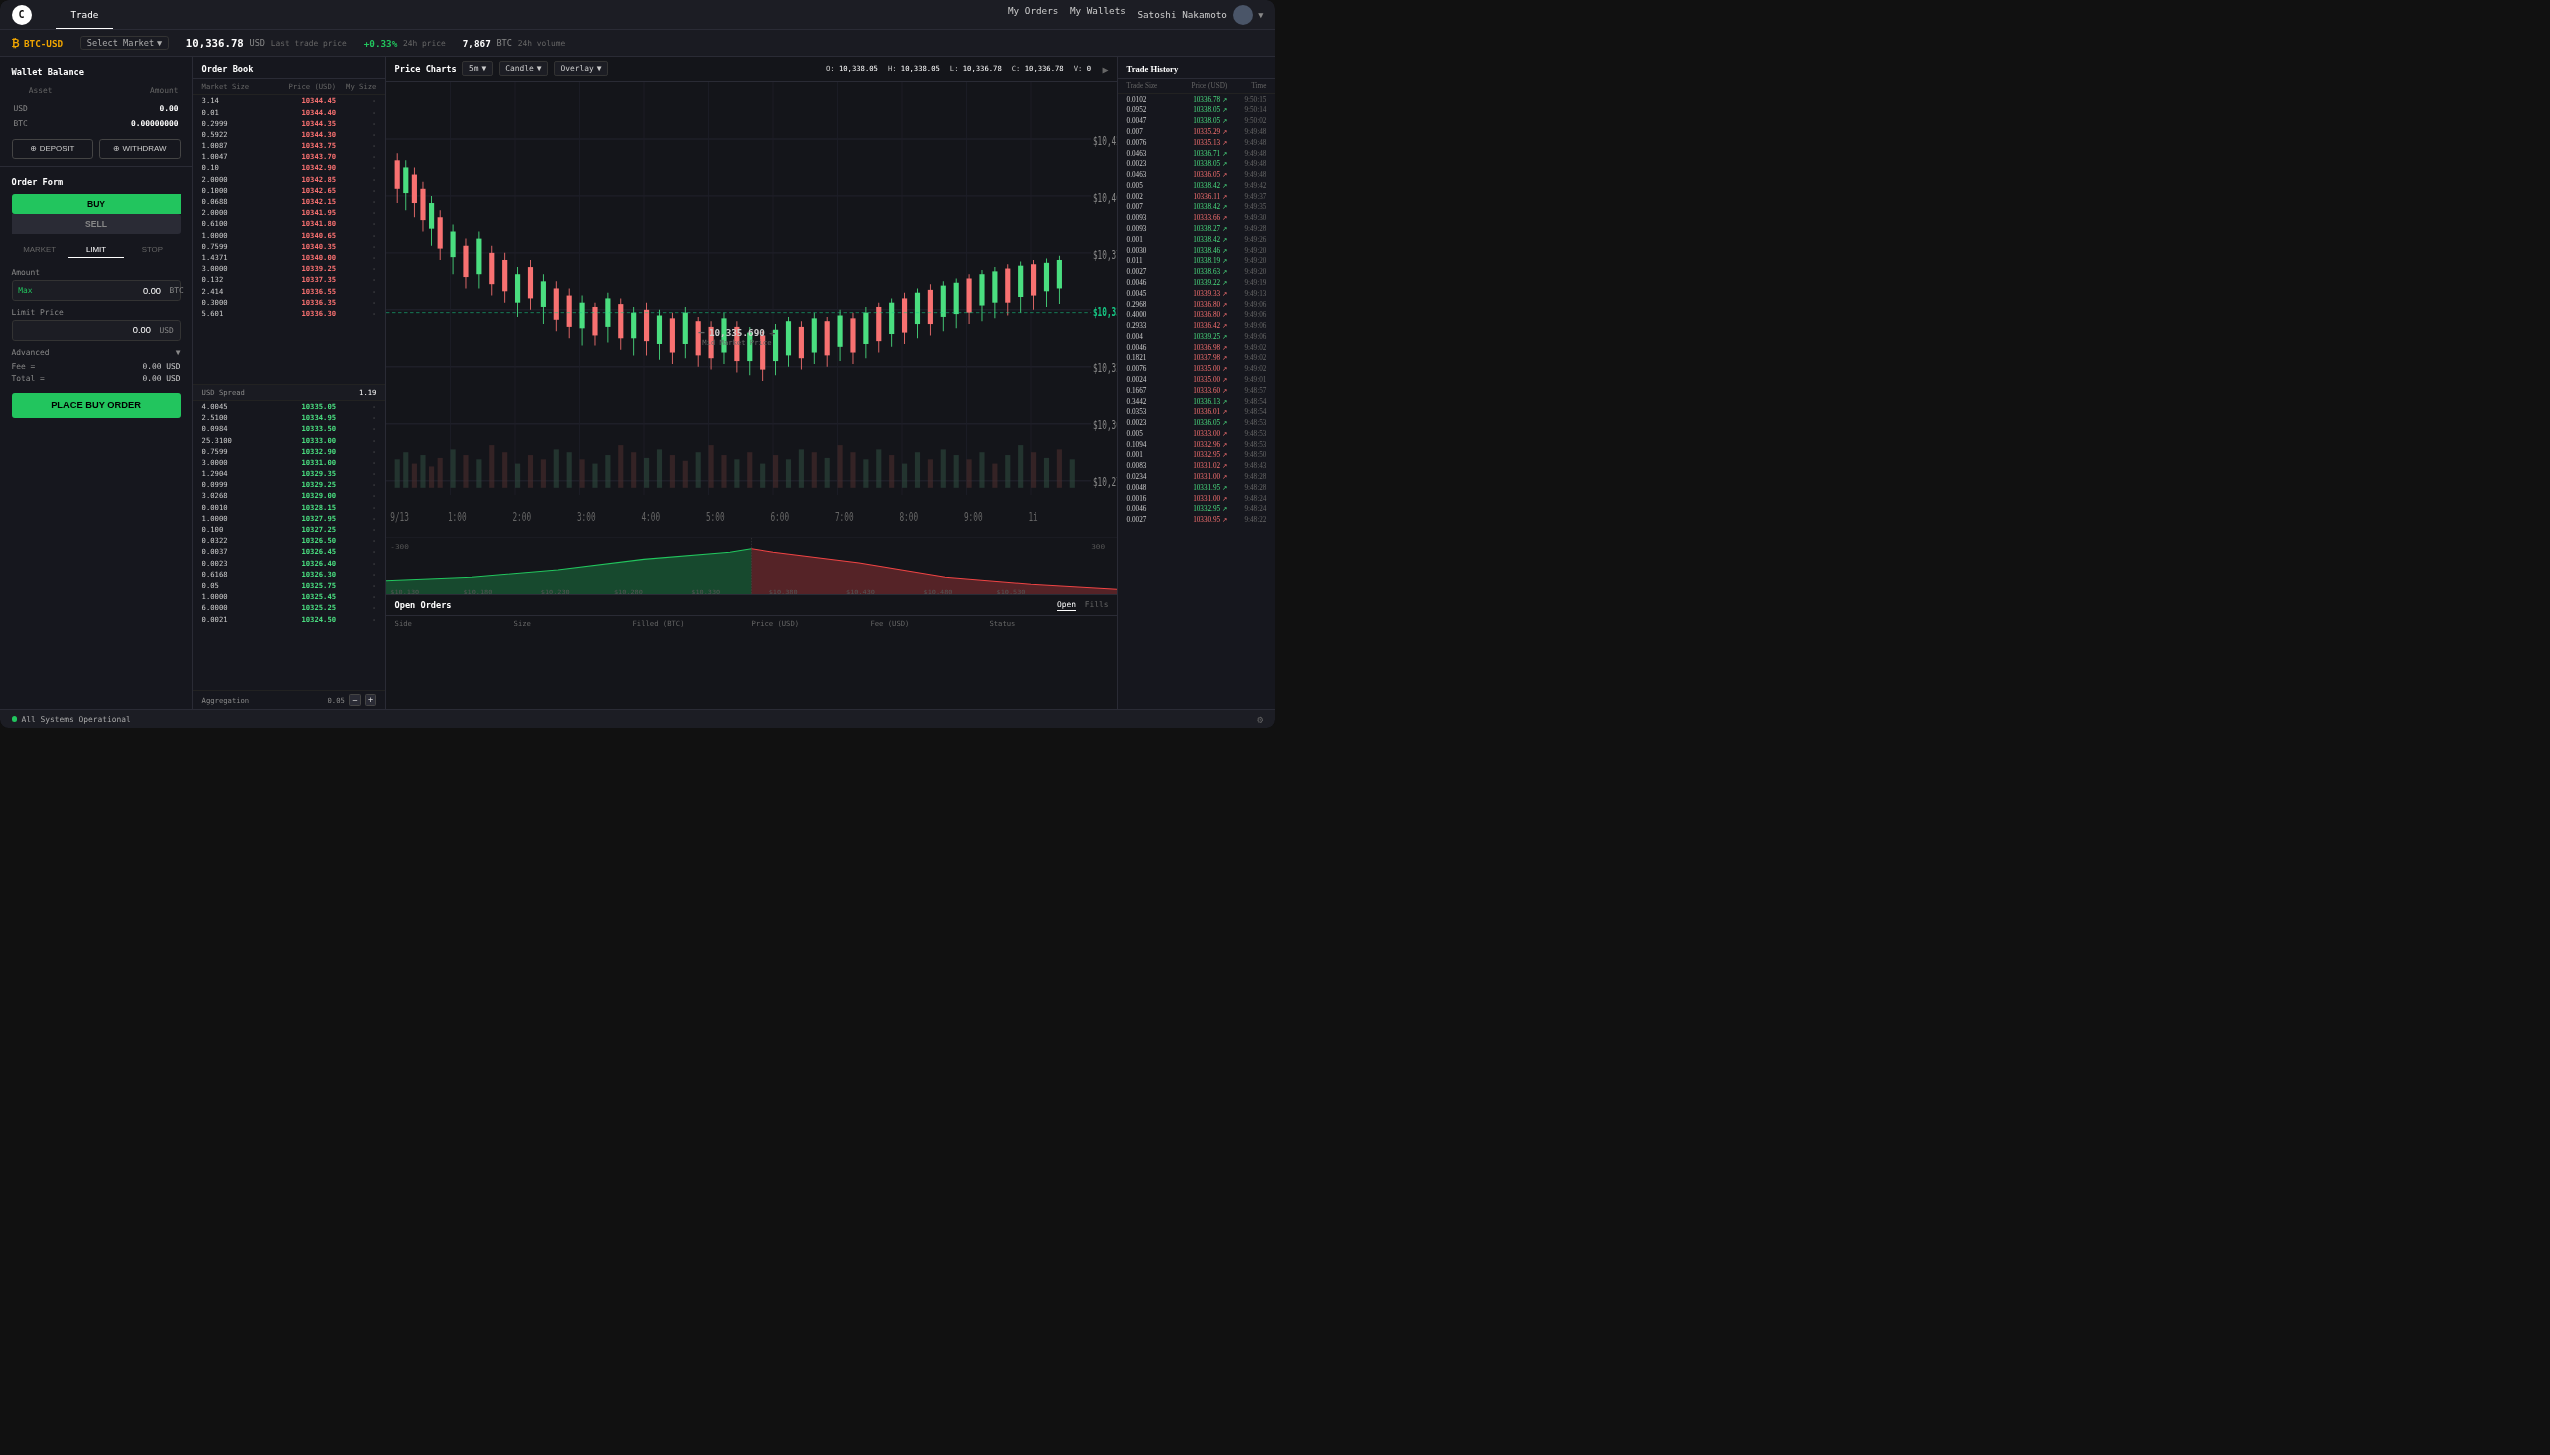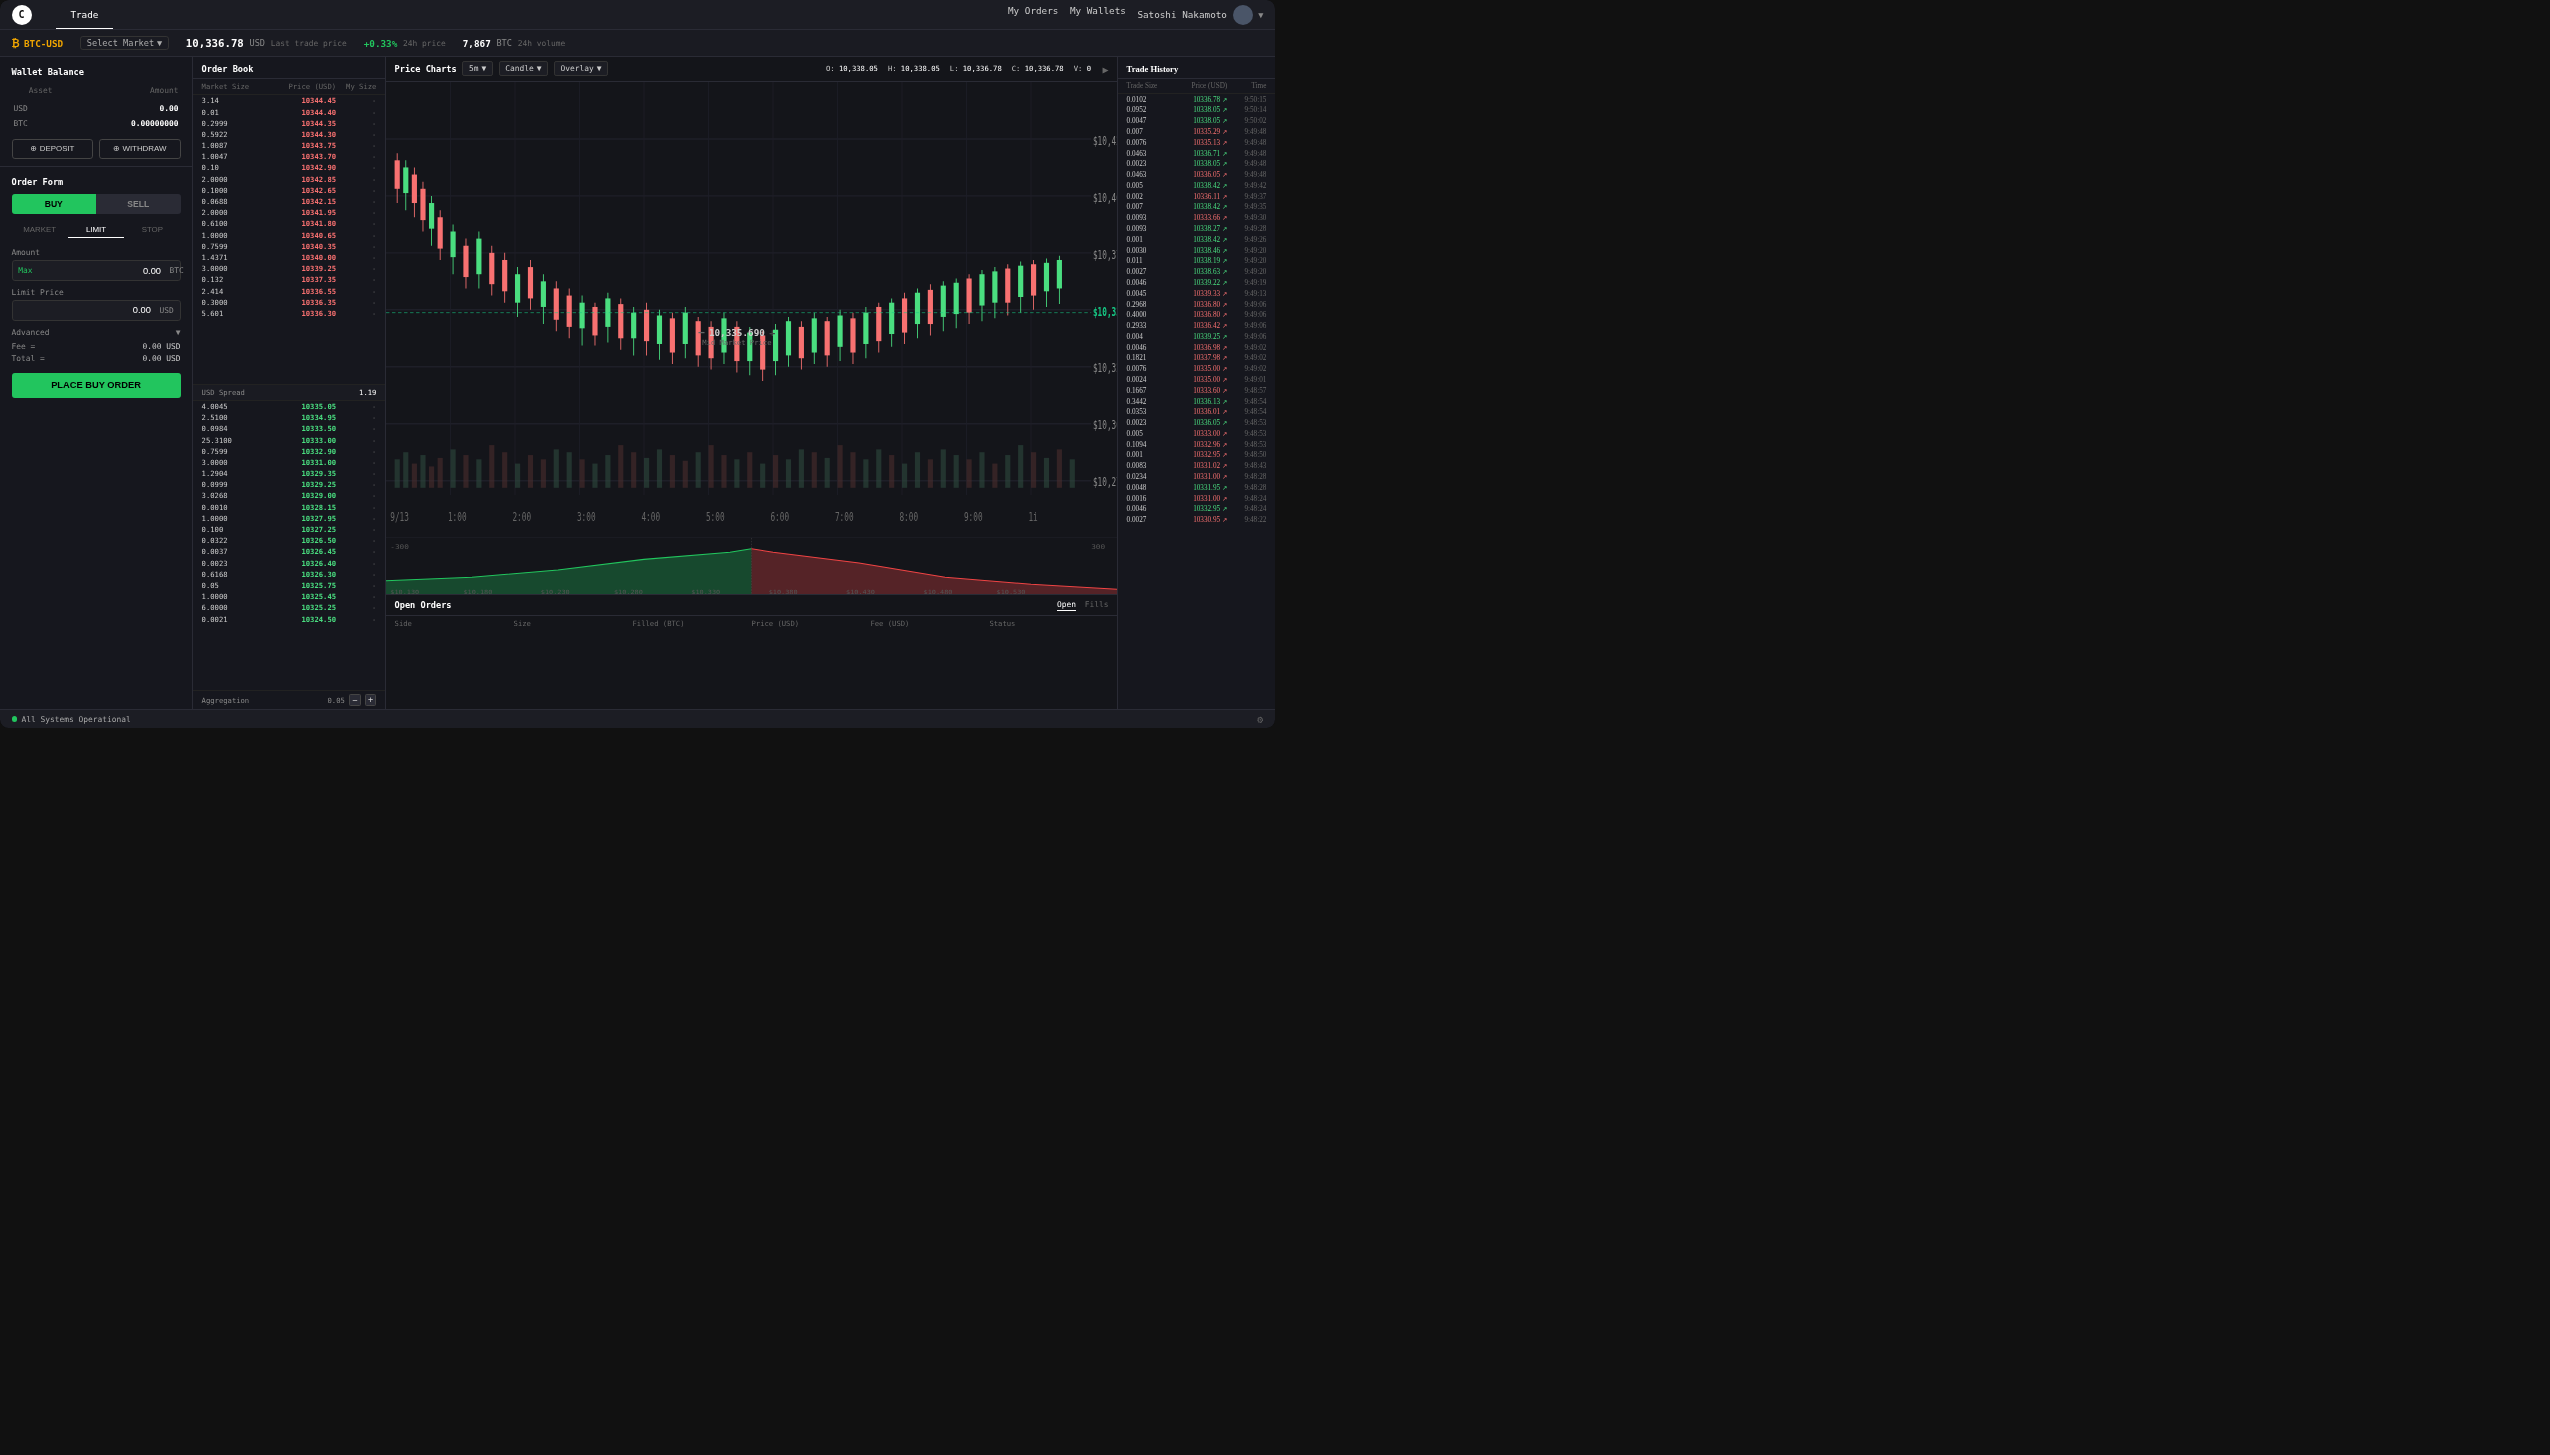--- a/index.html
+++ b/index.html
@@ -191,20 +191,21 @@
     }
     
     .order-form-section {
       padding: 10px 11.5px;
       flex: 1;
       overflow-y: auto;
     }
     .buy-sell-tabs {
       display: flex;
       margin-bottom: 7.2px;
+      flex-direction: column;
     }
     .buy-tab {
       flex: 1;
       padding: 5px;
       background: #22c55e;
       color: #000;
       font-weight: 700;
       font-size: 8.6px;
       border: none;
       border-radius: 2.9px 0 0 2.9px;

